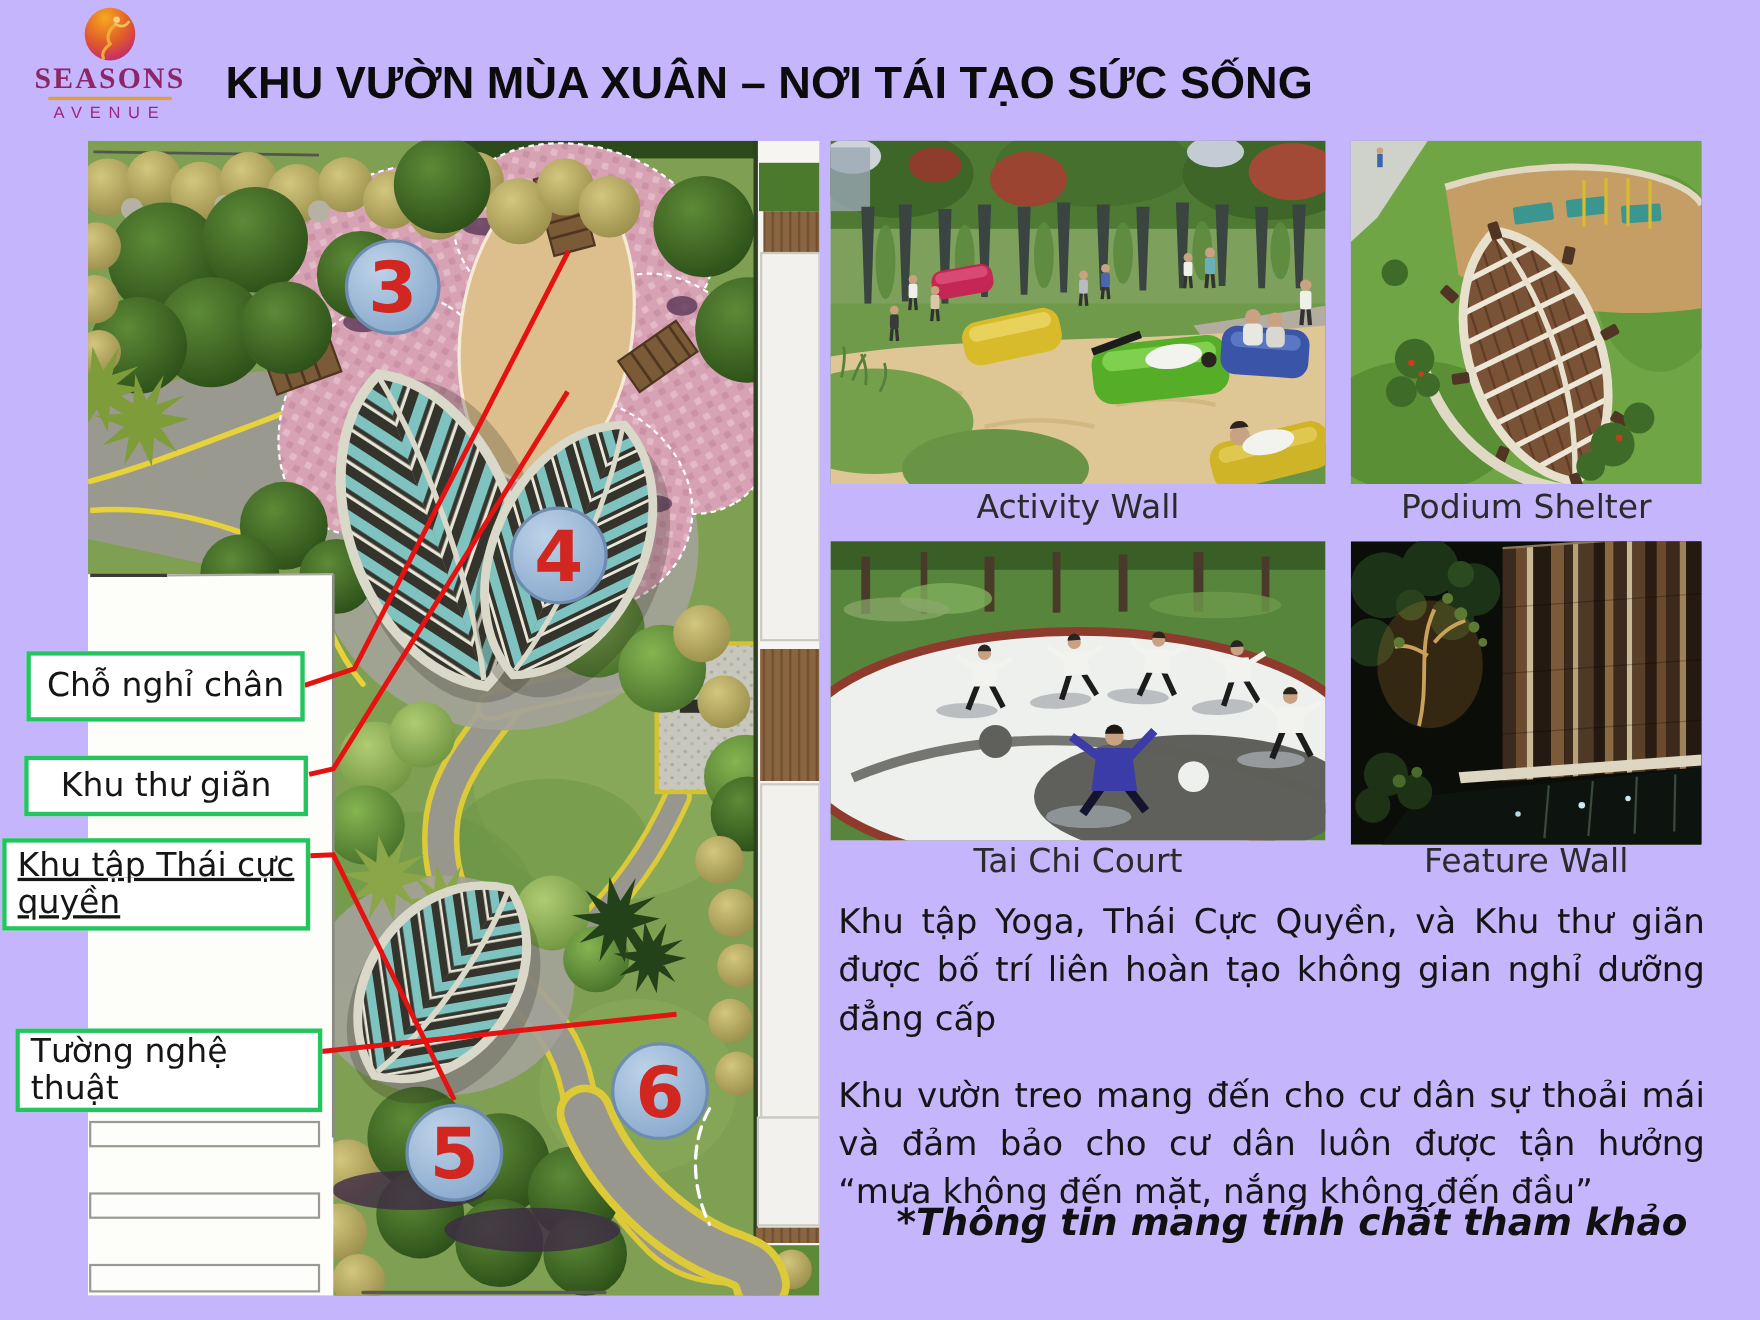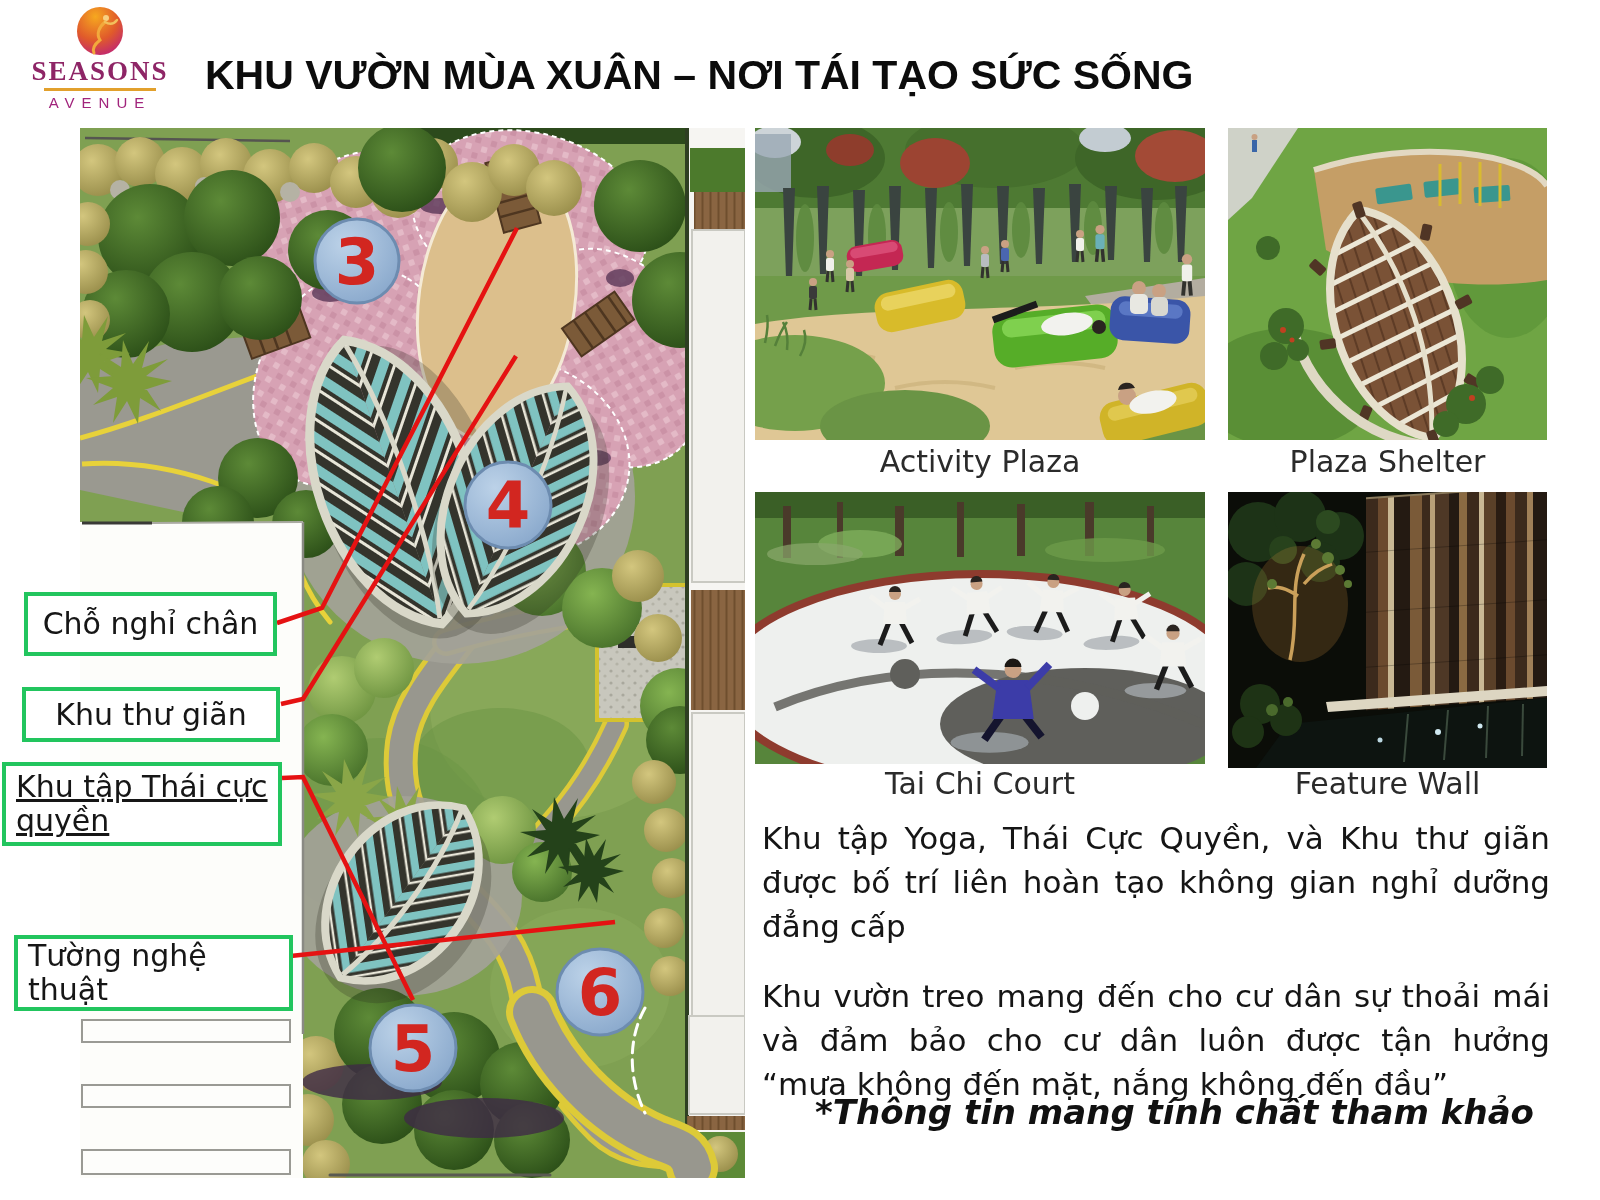--- a/index.html
+++ b/index.html
@@ -1,16 +1,16 @@
 <!DOCTYPE html>
 <html><head>
 <meta charset="utf-8">
 <style>
   html,body{margin:0;padding:0;background:#e8e8e8;}
-  .slide{position:relative;width:1600px;height:1200px;background:#ffffff;overflow:hidden;
+  .slide{position:relative;width:1600px;height:1200px;background:#c4b5fd;overflow:hidden;
          font-family:"DejaVu Sans",sans-serif;}
   
   .logo{position:absolute;left:18px;top:6px;width:164px;text-align:center;}
   .logo .mark{display:block;margin:0 auto;}
   .logo .brand{font-family:"Liberation Serif",serif;font-weight:bold;font-size:27px;
                color:#8e2566;letter-spacing:2px;line-height:1.0;}
   .logo .rule{width:112px;height:3px;background:#e2a02c;margin:3px auto 3px auto;}
   .logo .sub{font-size:15px;color:#a1247c;letter-spacing:7px;font-family:"Liberation Sans",sans-serif;}
   .page-title{position:absolute;left:205px;top:52px;width:1100px;
               font-family:Liberation Sans, sans-serif;font-weight:bold;font-size:41px;
@@ -710,22 +710,22 @@
       <g fill="#1e3315">
         <circle cx="32" cy="212" r="20"></circle>
           <circle cx="58" cy="228" r="16"></circle>
           <circle cx="20" cy="240" r="16"></circle>
       </g>
       <circle cx="44" cy="218" r="6" fill="#4a6a2c"></circle>
         <circle cx="60" cy="210" r="5" fill="#4a6a2c"></circle>
     </svg>
   </div>
 
-  <div class="caption cap1">Activity Plaza</div>
-  <div class="caption cap2">Plaza Shelter</div>
+  <div class="caption cap1">Activity Wall</div>
+  <div class="caption cap2">Podium Shelter</div>
   <div class="caption cap3">Tai Chi Court</div>
   <div class="caption cap4">Feature Wall</div>
 
   <div class="text-block">
     <p>Khu tập Yoga, Thái Cực Quyền, và Khu thư giãn được bố trí liên hoàn tạo không gian nghỉ dưỡng đẳng cấp</p>
     <p>Khu vườn treo mang đến cho cư dân sự thoải mái và đảm bảo cho cư dân luôn được tận hưởng “mưa không đến mặt, nắng không đến đầu”</p>
   </div>
   <div class="disclaimer">*Thông tin mang tính chất tham khảo</div>
 
 </div>

